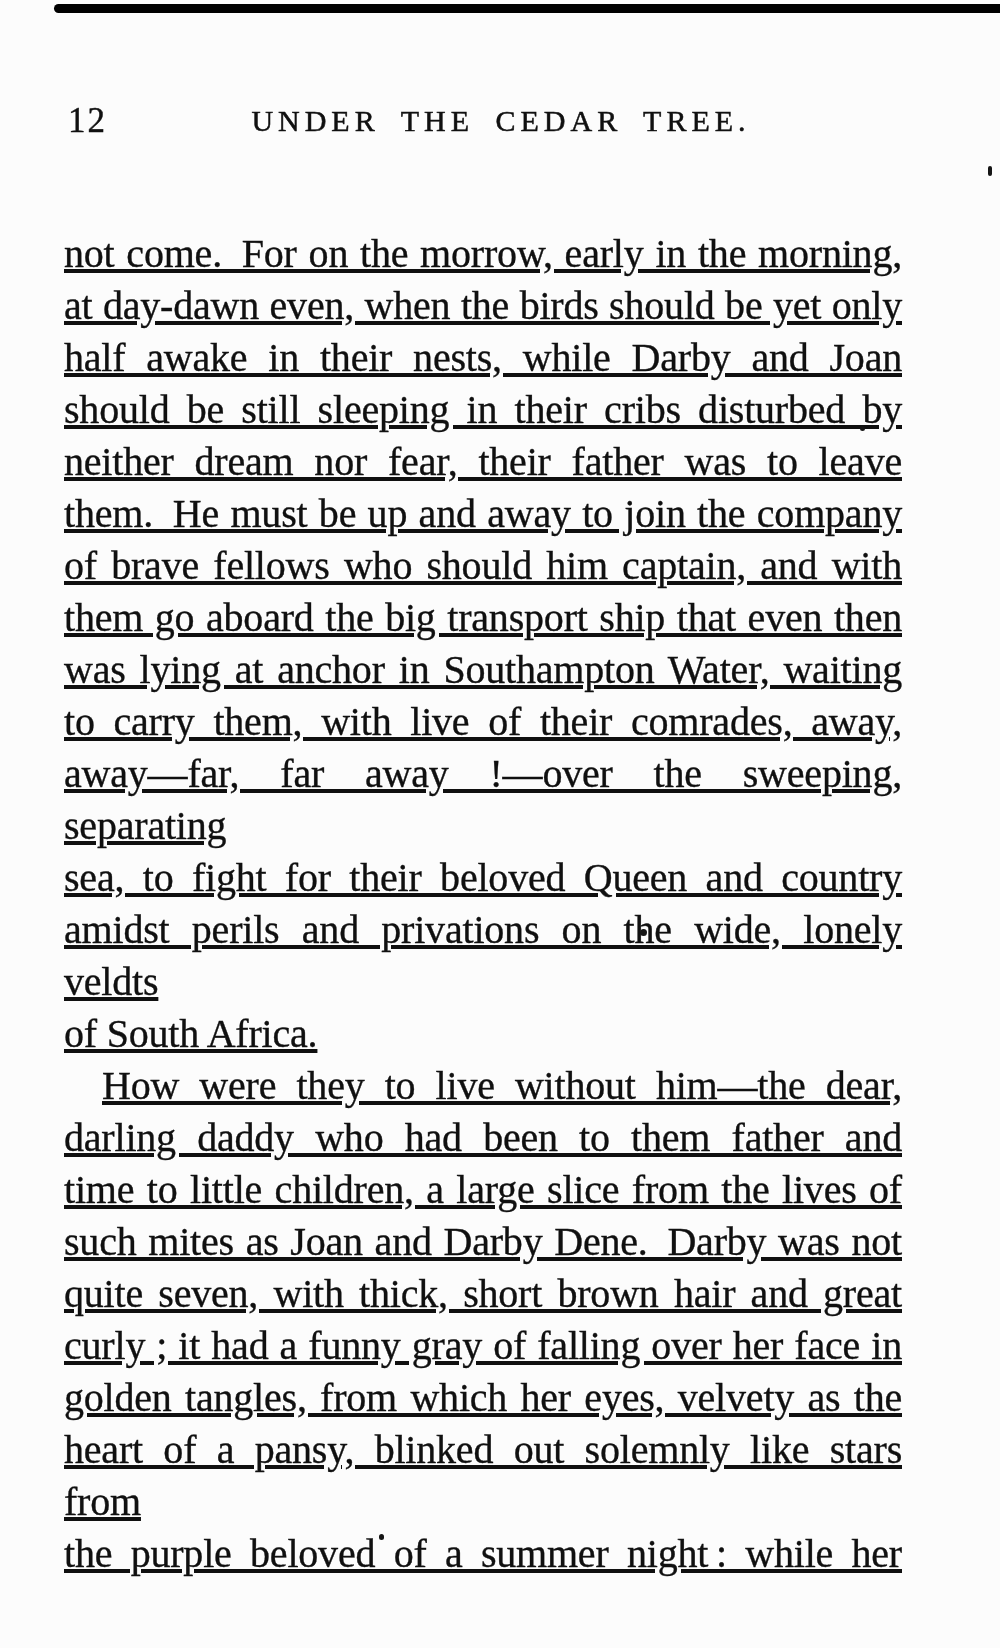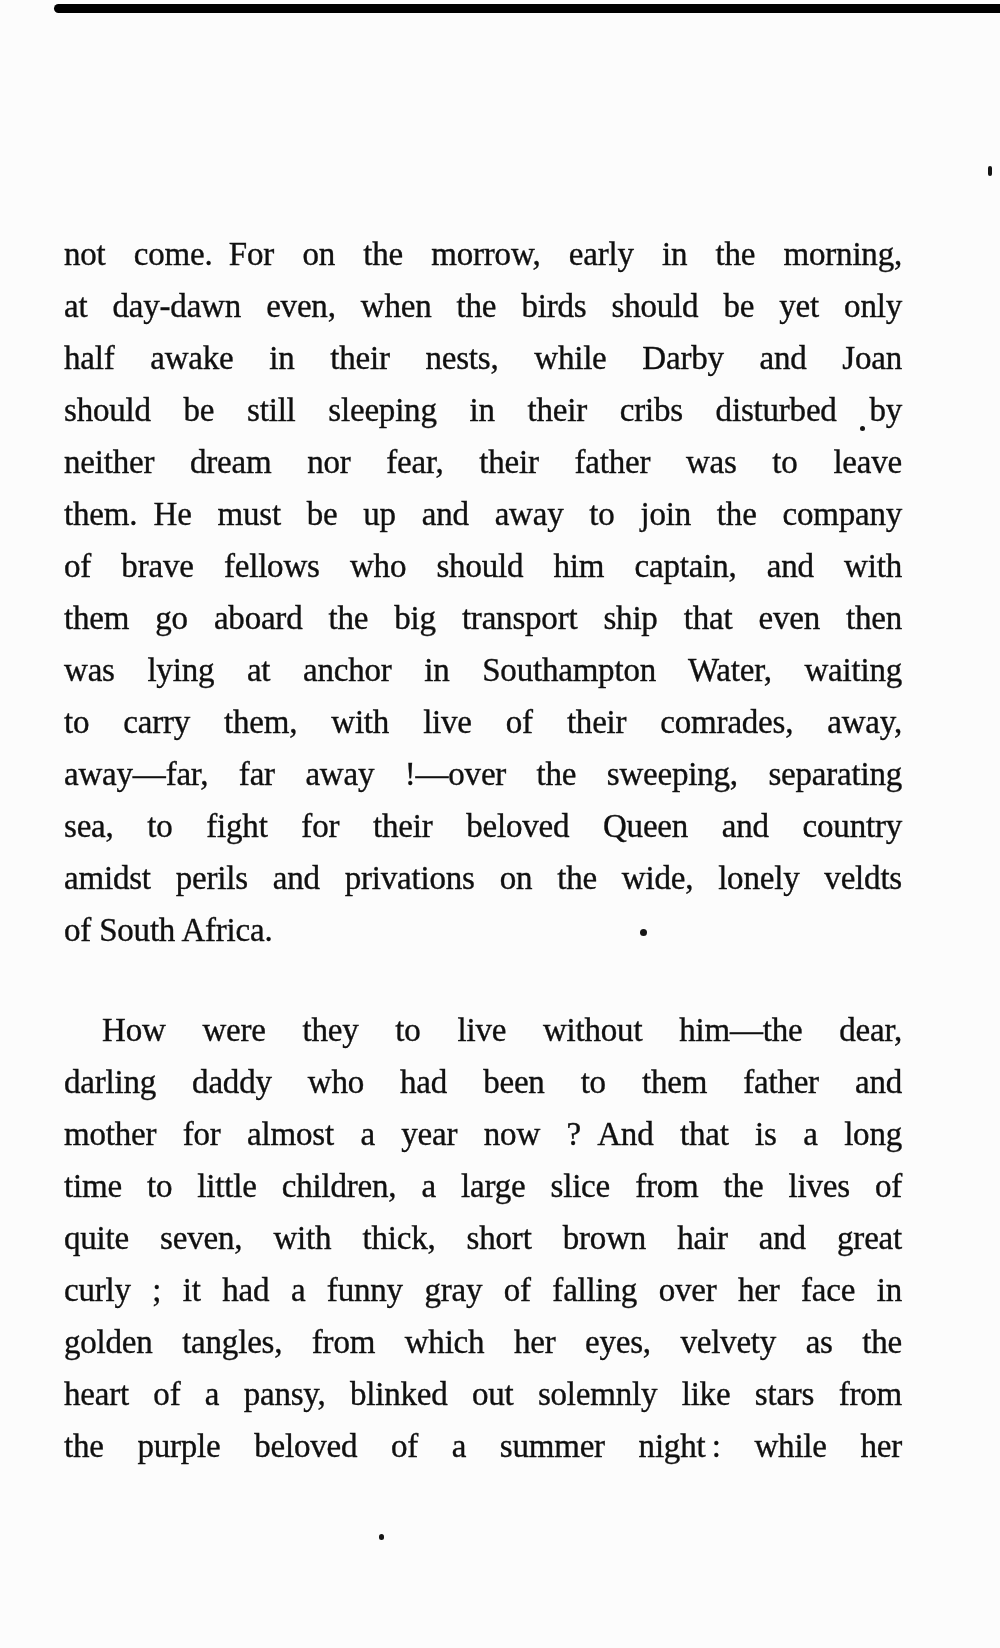--- a/index.html
+++ b/index.html
@@ -24,34 +24,38 @@
     font-size: 35px; line-height: 38px; letter-spacing: 2px;
     -webkit-text-stroke: 0.4px currentColor;
   }
   .running-title {
     position: absolute; left: 0; right: 0; top: 0; text-align: center;
     font-size: 30px; line-height: 38px; letter-spacing: 5px; word-spacing: 9px;
     -webkit-text-stroke: 0.5px currentColor;
   }
   .body-text {
     position: absolute; top: 228px; left: 64px; width: 838px;
-    font-size: 33px; line-height: 52px; letter-spacing: -0.2px;
+    font-size: 40px; line-height: 52px; letter-spacing: -0.2px; text-decoration: underline;
     -webkit-text-stroke: 0.35px currentColor;
   }
   .line { text-align: justify; text-align-last: justify; }
   .line.no-fill { text-align-last: left; }
-  .line.indent { text-indent: 38px; margin-top: 48px; }
+  .line.indent { text-indent: 38px; }
   .speck { position: absolute; background: #151515; }
 </style>
 </head>
 <body>
 
 <div class="page">
   <div class="scan-bar"></div>
 
+  <div class="header">
+    <span class="pagenum">12</span>
+    <span class="running-title">UNDER THE CEDAR TREE.</span>
+  </div>
 
   <div class="body-text" id="body-text">
       <div>
         <div class="line">not come. For on the morrow, early in the morning,</div>
         <div class="line">at day-dawn even, when the birds should be yet only</div>
         <div class="line">half awake in their nests, while Darby and Joan</div>
         <div class="line">should be still sleeping in their cribs disturbed by</div>
         <div class="line">neither dream nor fear, their father was to leave</div>
         <div class="line">them. He must be up and away to join the company</div>
         <div class="line">of brave fellows who should him captain, and with</div>
@@ -59,22 +63,22 @@
         <div class="line">was lying at anchor in Southampton Water, waiting</div>
         <div class="line">to carry them, with live of their comrades, away,</div>
         <div class="line">away—far, far away !—over the sweeping, separating</div>
         <div class="line">sea, to fight for their beloved Queen and country</div>
         <div class="line">amidst perils and privations on the wide, lonely veldts</div>
         <div class="line no-fill">of South Africa.</div>
       </div>
       <div>
         <div class="line indent">How were they to live without him—the dear,</div>
         <div class="line">darling daddy who had been to them father and</div>
-        <div class="line">mother for almost a year now ? And that is a long</div>
         <div class="line">time to little children, a large slice from the lives of</div>
+        <div class="line">such mites as Joan and Darby Dene. Darby was not</div>
         <div class="line">quite seven, with thick, short brown hair and great</div>
         <div class="line">curly ; it had a funny gray of falling over her face in</div>
         <div class="line">golden tangles, from which her eyes, velvety as the</div>
         <div class="line">heart of a pansy, blinked out solemnly like stars from</div>
         <div class="line">the purple beloved of a summer night : while her</div>
       </div>
     </div>
 <div class="speck" style="left: 988px; top: 166px; width: 4px; height: 10px; border-radius: 2px;"></div>
     <div class="speck" style="left: 860px; top: 426px; width: 5px; height: 5px; border-radius: 3px;"></div>
     <div class="speck" style="left: 640px; top: 929px; width: 7px; height: 7px; border-radius: 4px;"></div>

